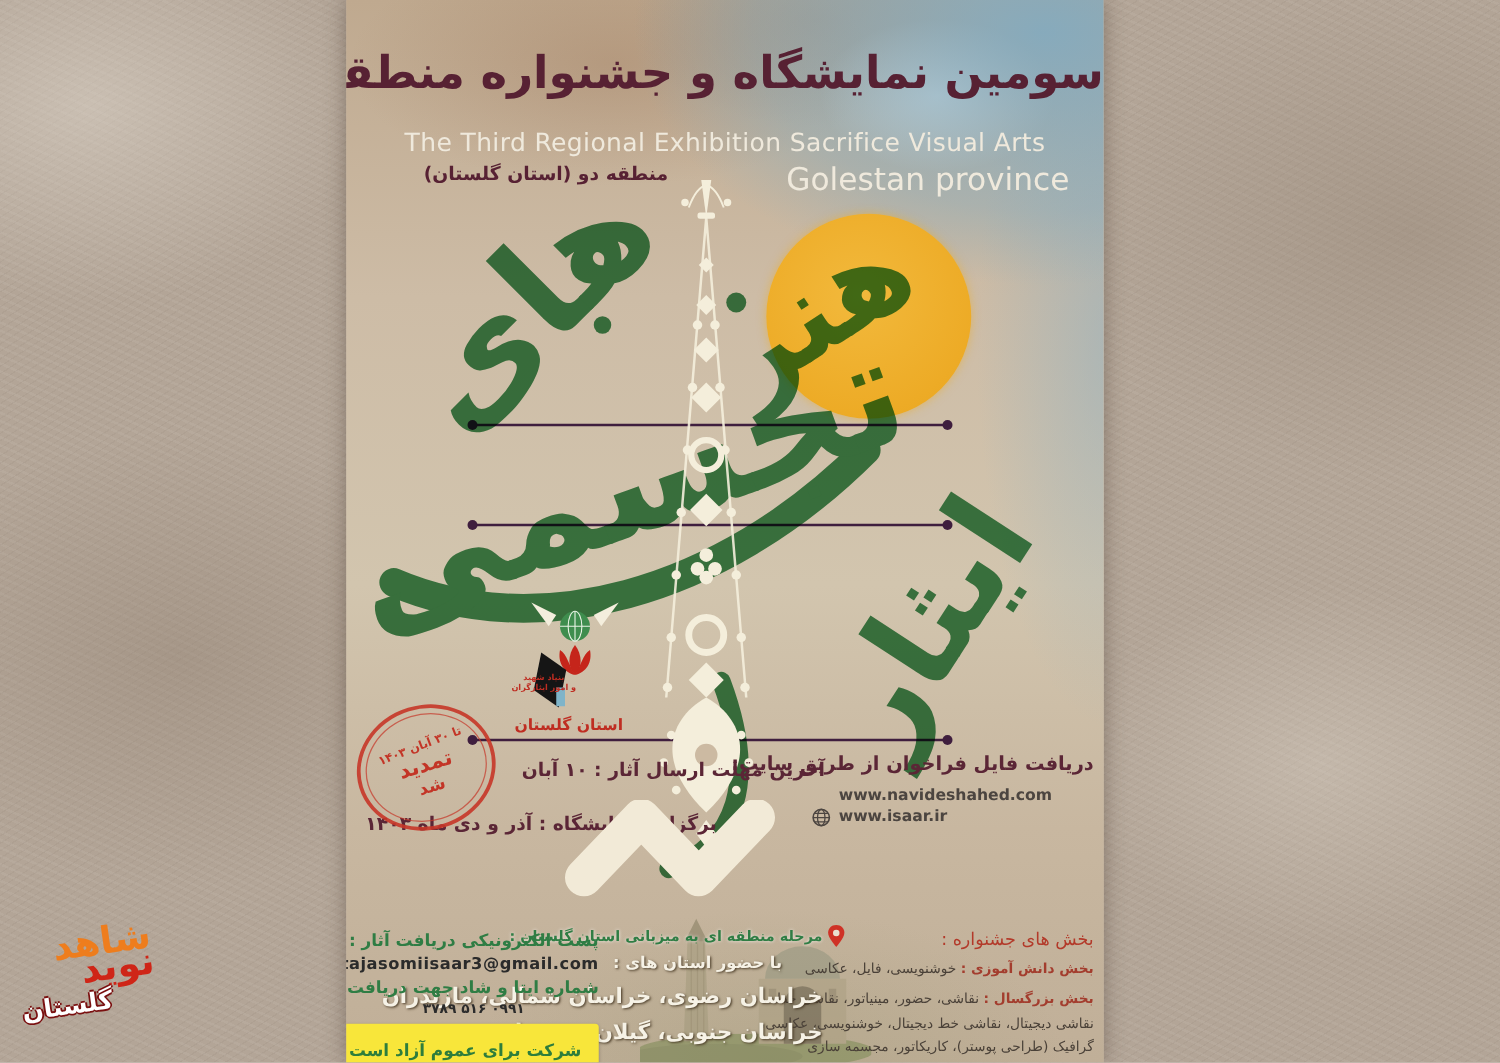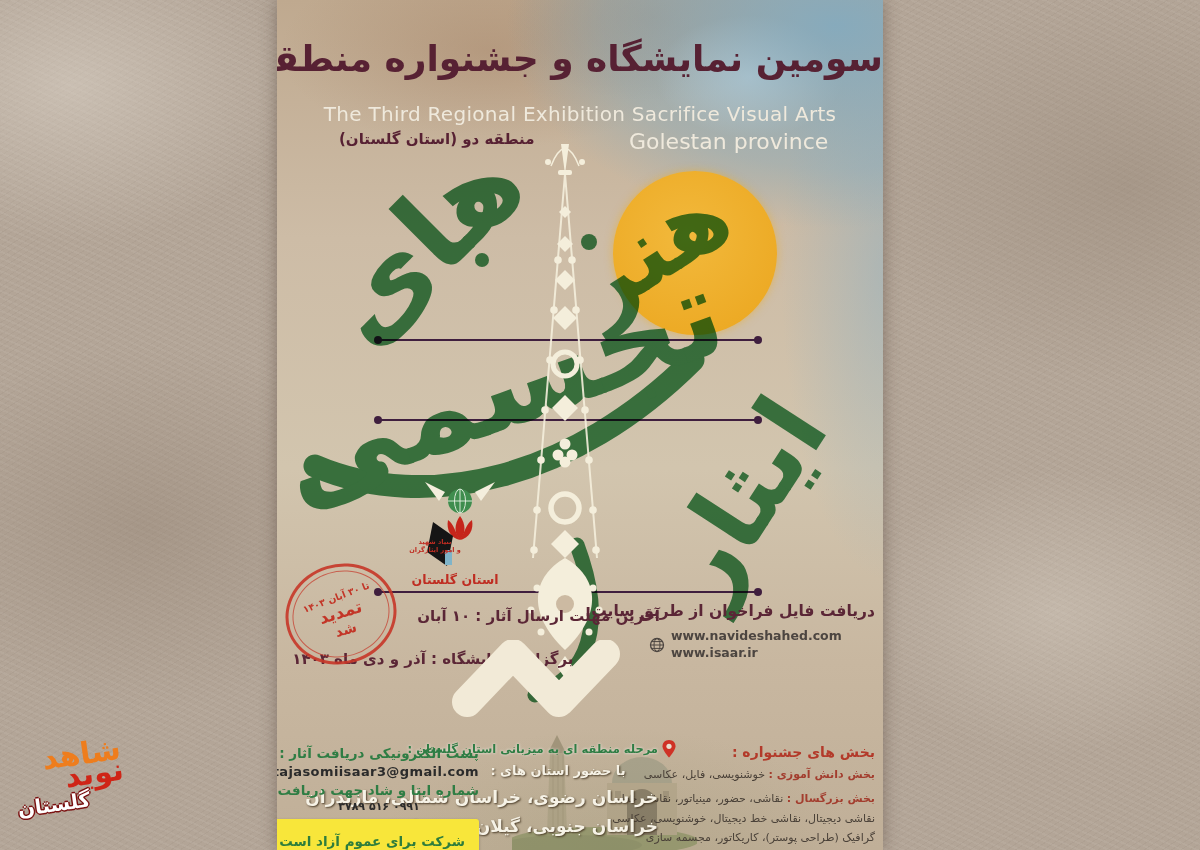--- a/index.html
+++ b/index.html
@@ -28,21 +28,21 @@
       radial-gradient(300px 140px at 35% 6%,rgba(152,112,82,.32),transparent 70%),
       radial-gradient(210px 120px at 62% 2%,rgba(150,110,80,.28),transparent 70%),
       radial-gradient(330px 170px at 56% 100%,rgba(148,148,110,.28),transparent 72%);}
   
   .title-fa{position:absolute;left:0;right:0;top:38px;text-align:center;direction:rtl;
     font-size:36px;font-weight:bold;color:#572133;white-space:nowrap;}
   .title-en{position:absolute;left:0;right:0;top:102px;text-align:center;
     font-size:20px;color:#efe9dc;letter-spacing:.3px;white-space:nowrap;}
   .region-fa{position:absolute;left:62px;top:130px;direction:rtl;font-size:15px;
     font-weight:bold;color:#572133;white-space:nowrap;}
-  .province-en{position:absolute;left:352px;top:129px;font-size:22px;color:#efe9dc;white-space:nowrap;}
+  .province-en{position:absolute;left:352px;top:129px;font-size:25px;color:#efe9dc;white-space:nowrap;}
   
   .sun{position:absolute;left:336px;top:171px;width:164px;height:164px;border-radius:50%;
     background:radial-gradient(circle at 45% 40%,#f2b93c,#edab26 70%,#e8a51f);
     box-shadow:0 0 8px rgba(237,173,38,.55);}
   
   .dline{position:absolute;left:101px;width:380px;height:2px;background:#3f1e3e;}
   .dline::before,.dline::after{content:"";position:absolute;top:-3px;width:8px;height:8px;
     border-radius:50%;background:#3f1e3e;}
   .dline::before{left:-4px;} .dline::after{right:-4px;}
   
@@ -57,26 +57,26 @@
   .stamp-main{font-size:17px;font-weight:bold;letter-spacing:4px;}
   .stamp-sub{font-size:14px;font-weight:bold;letter-spacing:6px;}
   
   .deadline{position:absolute;right:223px;top:607px;direction:rtl;font-size:15px;font-weight:bold;
     color:#5b2636;white-space:nowrap;z-index:5;}
   .schedule{position:absolute;right:268px;top:650px;direction:rtl;font-size:15px;font-weight:bold;
     color:#5b2636;white-space:nowrap;}
   
   .web-head{position:absolute;right:8px;top:602px;direction:rtl;font-size:15.5px;font-weight:bold;
     color:#5b2636;white-space:nowrap;}
-  .web-rows{position:absolute;left:372px;top:628px;display:flex;gap:6px;align-items:center;}
+  .web-rows{position:absolute;left:372px;top:628px;display:flex;gap:6px;align-items:flex-end;}
   .web-urls{font-size:12.5px;font-weight:bold;color:#4c4540;line-height:1.35;}
   
   .col{position:absolute;direction:rtl;}
   #col-sections{right:8px;top:744px;text-align:right;}
-  .sec-head{font-size:14px;font-weight:bold;color:#b33a2a;margin-bottom:5px;white-space:nowrap;}
+  .sec-head{font-size:14px;font-weight:normal;color:#b33a2a;margin-bottom:5px;white-space:nowrap;}
   .sec-line{font-size:11px;color:#4a4138;line-height:1.8;white-space:nowrap;}
   .sec-label{color:#a33d2e;font-weight:bold;}
   #col-region{left:181px;top:742px;width:200px;text-align:center;}
   .reg-head{font-size:11.5px;font-weight:bold;color:#2f7d44;white-space:nowrap;
     text-shadow:0 0 3px rgba(255,255,255,.8);}
   .reg-sub{font-size:13px;font-weight:bold;color:#f6f2e6;margin-top:7px;
     text-shadow:1px 1px 2px rgba(70,55,35,.95);white-space:nowrap;}
   .reg-line{font-size:17px;font-weight:bold;color:#f6f2e6;margin-top:9px;
     text-shadow:1px 1px 2px rgba(70,55,35,.95);white-space:nowrap;}
   .pin{position:absolute;right:-18px;top:-2px;}

